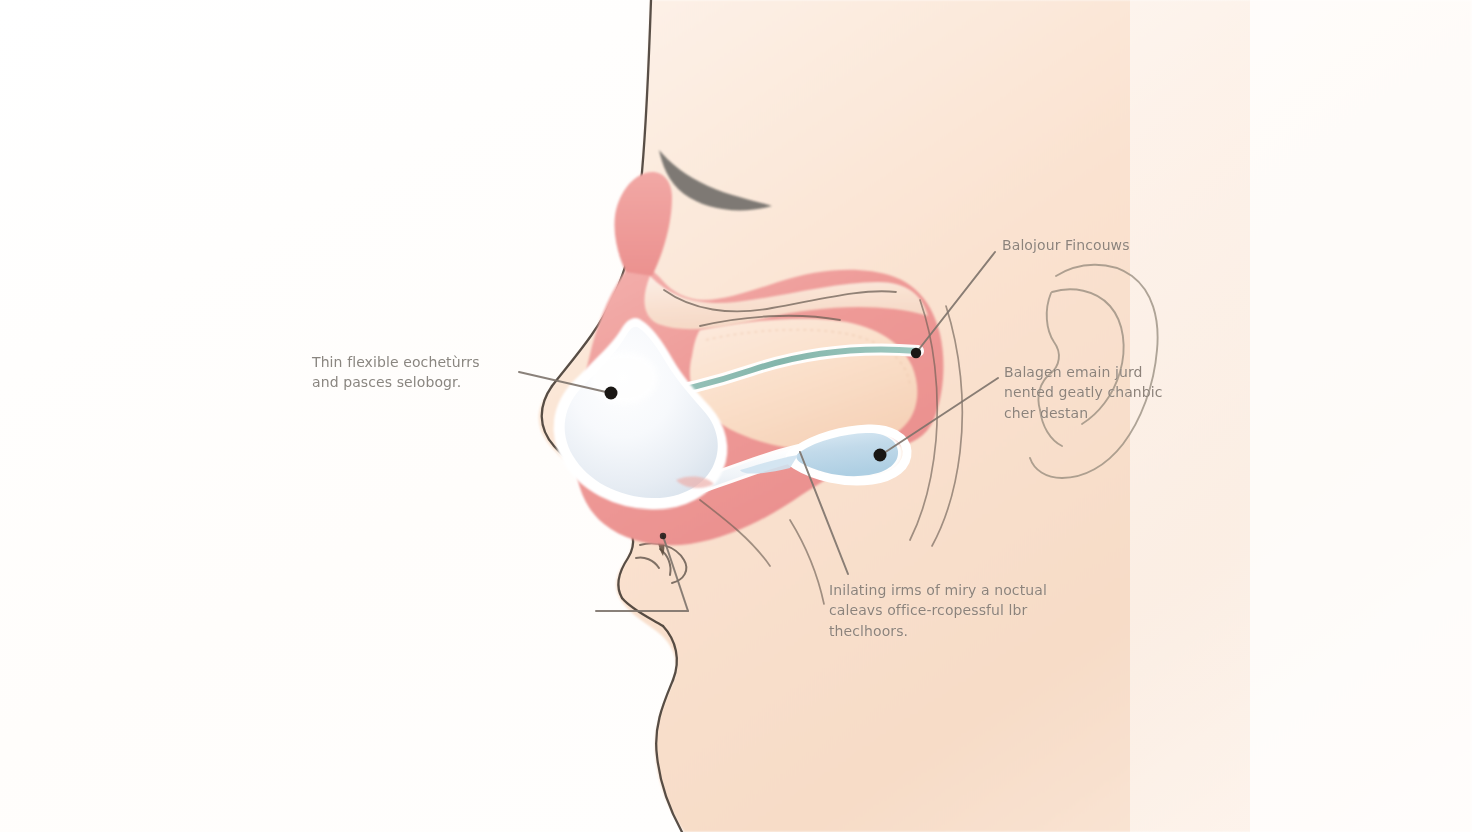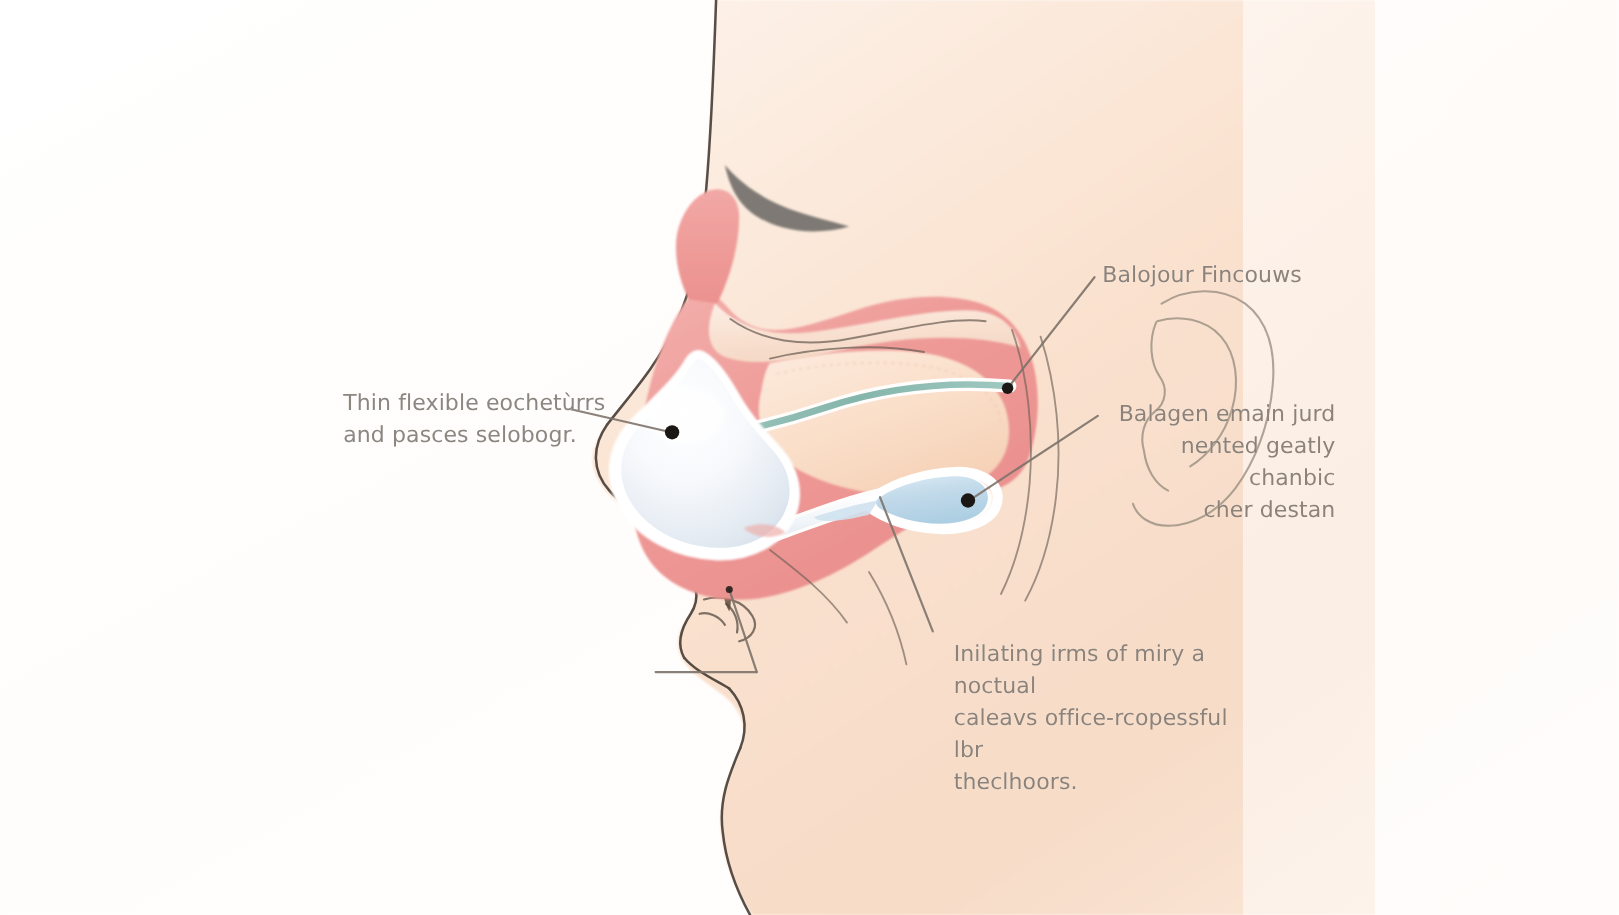--- a/index.html
+++ b/index.html
@@ -20,35 +20,35 @@
     position: absolute;
     left: 0;
     top: 0;
     width: 1472px;
     height: 832px;
   }
   .callout {
     position: absolute;
     color: #8a8680;
     font-family: "DejaVu Sans", "Liberation Sans", sans-serif;
-    font-size: 20px;
+    font-size: 14px;
     line-height: 1.45;
     letter-spacing: 0.1px;
     white-space: pre-line;
     text-shadow: 0 0 1px rgba(255,255,255,0.65);
     pointer-events: auto;
   }
   .callout.warm {
     color: #8d8279;
   }
   #callout-tube-left   { left: 312px; top: 352px; width: 300px; }
   #callout-balloon-low { left: 312px; top: 590px; width: 320px; }
   #callout-sinus-top   { left: 1002px; top: 235px; width: 240px; }
-  #callout-sinus-mid   { left: 1004px; top: 362px; width: 210px; text-align: right; }
-  #callout-inflate     { left: 867px; top: 580px; width: 260px; }
+  #callout-sinus-mid   { left: 1004px; top: 362px; width: 210px; }
+  #callout-inflate     { left: 829px; top: 580px; width: 260px; }
 </style>
 </head>
 <body>
 
 <div id="stage">
 
   <svg class="layer" viewBox="0 0 1472 832" xmlns="http://www.w3.org/2000/svg">
     <defs>
       <linearGradient id="bgGrad" x1="0" y1="0" x2="1" y2="1">
         <stop offset="0%" stop-color="#ffffff"></stop>

